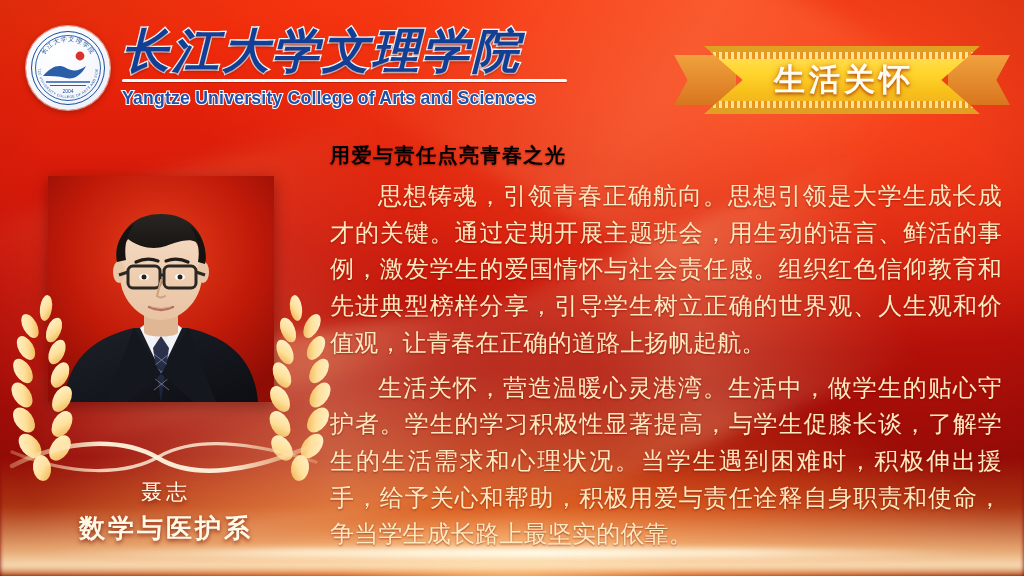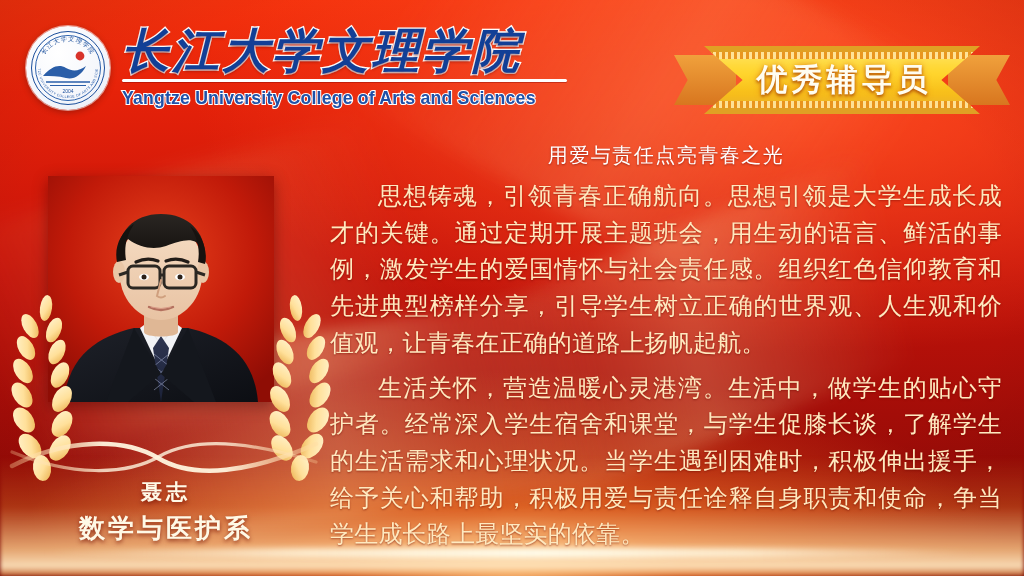--- a/index.html
+++ b/index.html
@@ -142,34 +142,34 @@
   .wheat svg{width:100%;height:100%;overflow:visible;}
 
   .swoosh{position:absolute;left:8px;top:432px;width:312px;height:46px;}
   .swoosh svg{width:100%;height:100%;}
 
   .person{
     position:absolute;left:0;top:478px;width:332px;text-align:center;
     font-family:"Liberation Serif","DejaVu Serif",serif;
     color:#fff9e6;
   }
-  .person .nm{font-size:21px;font-weight:700;letter-spacing:4px;text-shadow:0 2px 4px rgba(110,10,0,.7);}
+  .person .nm{font-size:21px;font-weight:400;letter-spacing:4px;text-shadow:0 2px 4px rgba(110,10,0,.7);}
   .person .dept{margin-top:5px;font-size:26px;font-weight:700;letter-spacing:3px;text-shadow:0 2px 4px rgba(110,10,0,.7);}
 
   
   .article{
     position:absolute;left:330px;top:142px;width:672px;
     color:#ffe9bf;
     font-family:"Liberation Serif","DejaVu Serif",serif;
     text-shadow:0 1px 2px rgba(110,10,0,.55);
   }
   .article h1{
     margin:0 0 9px 0;
-    font-size:20px;font-weight:400;letter-spacing:1.5px;
-    text-align:center;color:#ffffff;
+    font-size:20px;font-weight:700;letter-spacing:1.5px;
+    color:#000000;
   }
   .article p{
     margin:8px 0 2px 0;
     font-size:24px;line-height:1.53;
     text-align:justify;text-align-last:left;
     text-indent:2em;
     letter-spacing:.2px;
   }
 </style>
 </head>
@@ -217,21 +217,21 @@
     </div>
   </div>
 
   <div class="ribbon">
     <div class="tail tail-l"></div>
     <div class="tail tail-r"></div>
     <div class="plate">
       <div class="hatch top"></div>
       <div class="hatch bot"></div>
     </div>
-    <div class="label">优秀辅导员</div>
+    <div class="label">生活关怀</div>
   </div>
 
   <div class="photo-frame">
     <div class="photo">
       <svg viewBox="0 0 226 226" preserveAspectRatio="xMidYMid slice">
         <defs>
           <radialGradient id="bgp" cx="50%" cy="34%" r="72%">
             <stop offset="0%" stop-color="#e7401c"></stop>
             <stop offset="58%" stop-color="#c11a09"></stop>
             <stop offset="100%" stop-color="#8f0d05"></stop>
@@ -374,16 +374,16 @@
   </div>
 
   <div class="person">
     <div class="nm">聂志</div>
     <div class="dept">数学与医护系</div>
   </div>
 
   <div class="article">
     <h1>用爱与责任点亮青春之光</h1>
     <p>思想铸魂，引领青春正确航向。思想引领是大学生成长成才的关键。通过定期开展主题班会，用生动的语言、鲜活的事例，激发学生的爱国情怀与社会责任感。组织红色信仰教育和先进典型榜样分享，引导学生树立正确的世界观、人生观和价值观，让青春在正确的道路上扬帆起航。</p>
-    <p>生活关怀，营造温暖心灵港湾。生活中，做学生的贴心守护者。经常深入学生宿舍和课堂，与学生促膝长谈，了解学生的生活需求和心理状况。当学生遇到困难时，积极伸出援手，给予关心和帮助，积极用爱与责任诠释自身职责和使命，争当学生成长路上最坚实的依靠。</p>
+    <p>生活关怀，营造温暖心灵港湾。生活中，做学生的贴心守护者。学生的学习积极性显著提高，与学生促膝长谈，了解学生的生活需求和心理状况。当学生遇到困难时，积极伸出援手，给予关心和帮助，积极用爱与责任诠释自身职责和使命，争当学生成长路上最坚实的依靠。</p>
   </div>
 
 </div>
 
 </body></html>

